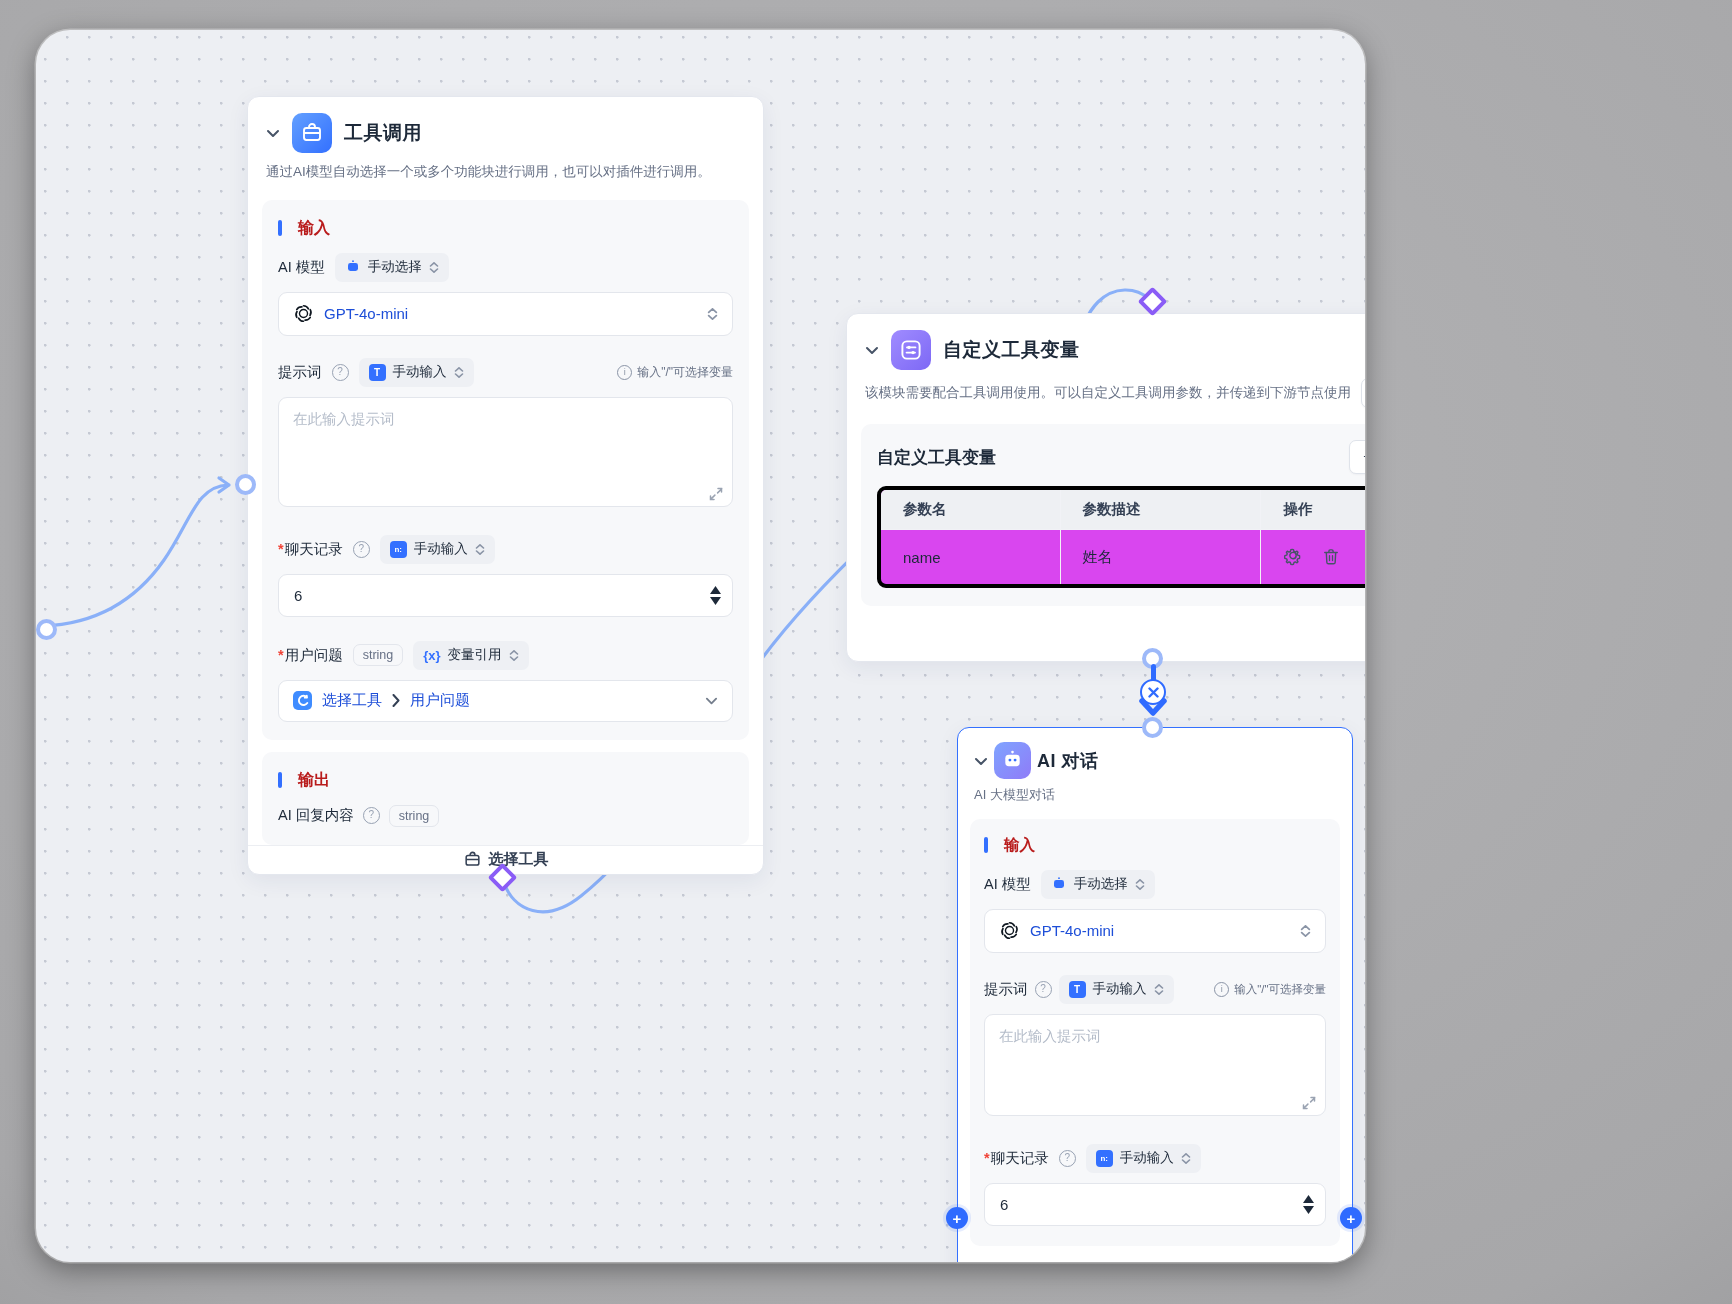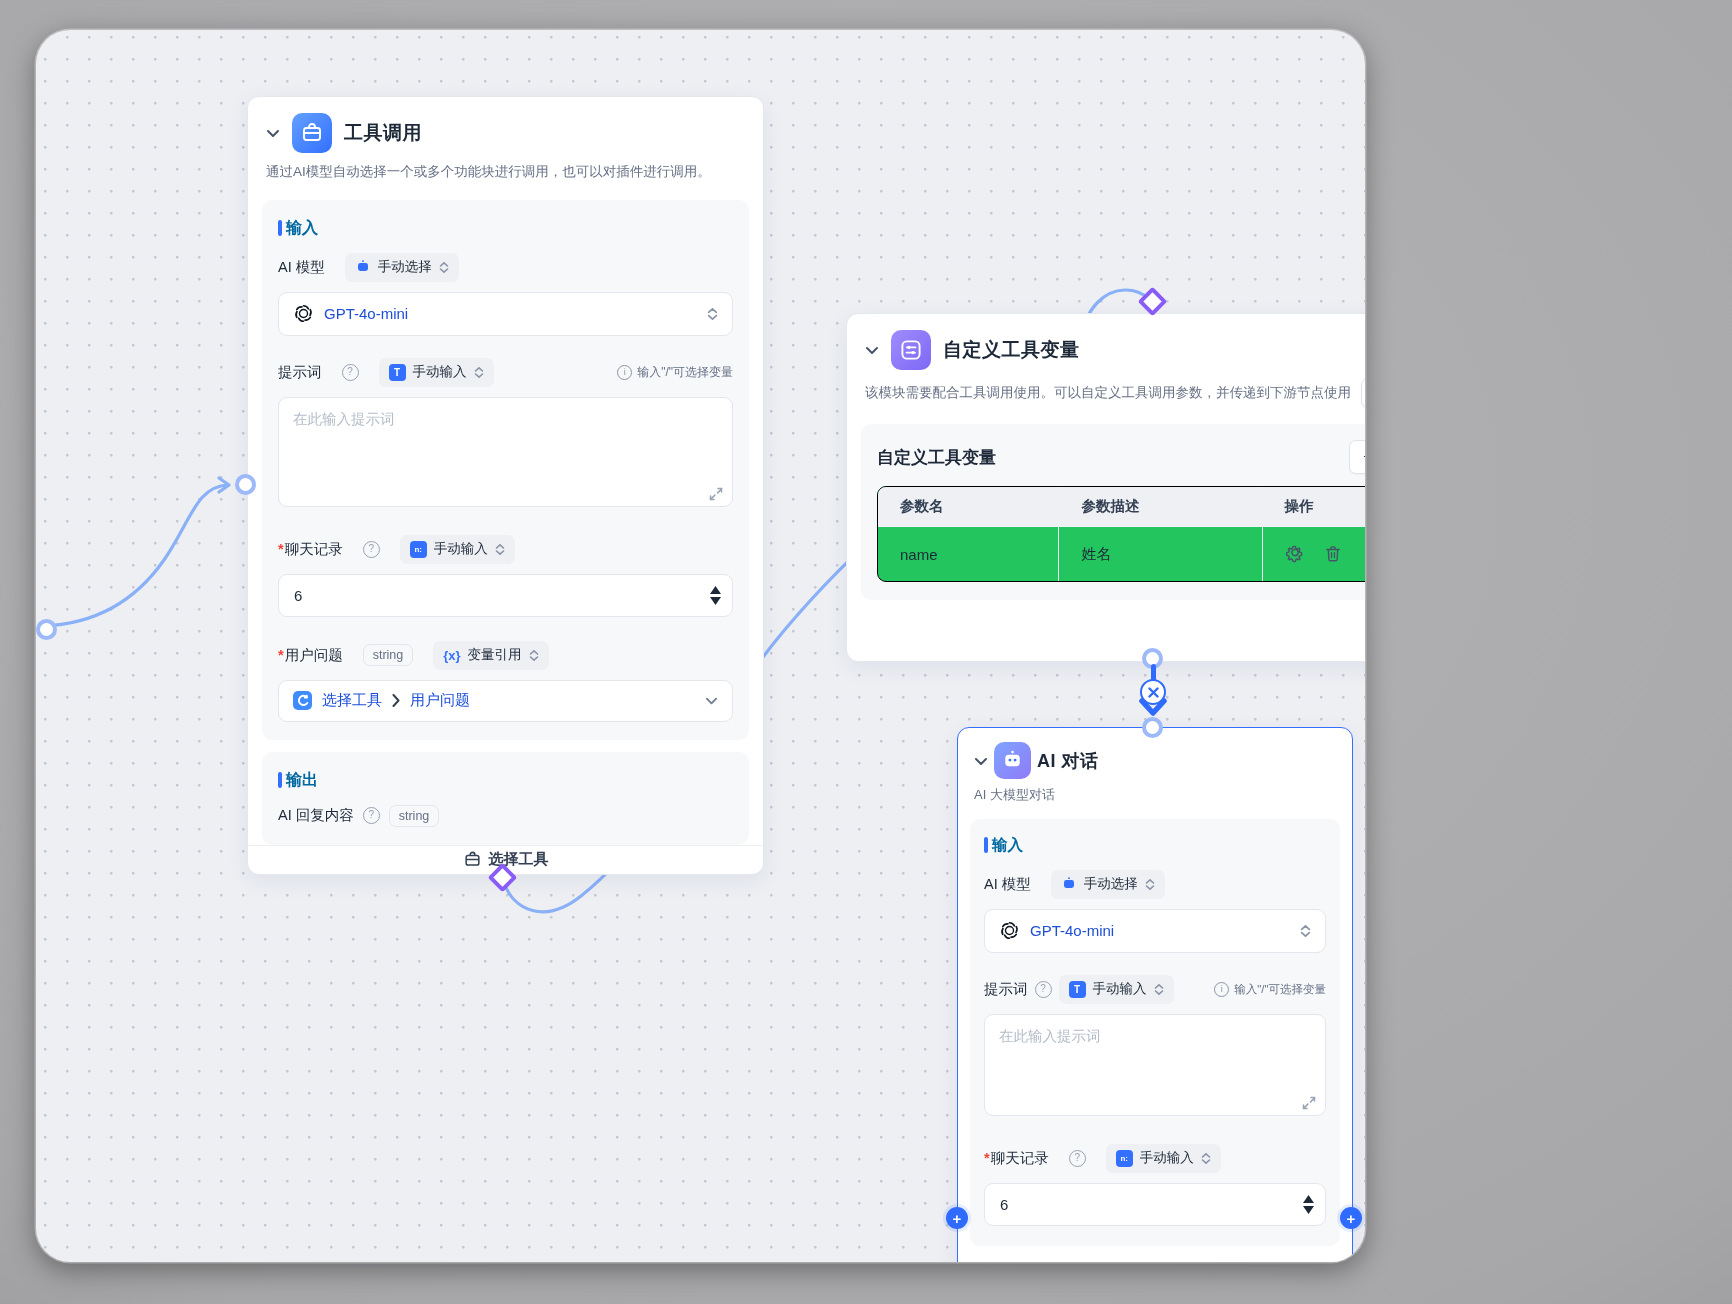--- a/index.html
+++ b/index.html
@@ -18,23 +18,23 @@
   .node-hd{padding:16px 18px 8px;}
   .hd-row{display:flex;align-items:center;gap:12px;}
   .chev{width:14px;height:14px;flex:0 0 auto;}
   .appicon{width:40px;height:40px;border-radius:10px;display:flex;align-items:center;justify-content:center;flex:0 0 auto;}
   .appicon.blue{background:linear-gradient(135deg,#63a0ff,#3370ff);}
   .appicon.purple{background:linear-gradient(135deg,#a08cff,#7d68f5);}
   .appicon.robot{background:linear-gradient(135deg,#7fa4ff,#8f7bf8);}
   .node-title{font-size:19px;font-weight:bold;color:#1d2939;letter-spacing:.5px;}
   .node-desc{margin-top:9px;font-size:13.5px;color:#667085;line-height:1.45;}
   .sec{background:#f7f8fa;border-radius:10px;margin:6px 14px 0;padding:14px 16px 18px;}
-  .sec-title{display:flex;align-items:center;gap:4px;font-size:16px;font-weight:bold;color:#0369a1;margin:4px 0 14px;}
+  .sec-title{display:flex;align-items:center;gap:16px;font-size:16px;font-weight:bold;color:#b91c1c;margin:4px 0 14px;}
   .sec-bar{width:4px;height:16px;border-radius:2px;background:#3370ff;}
-  .frow{display:flex;align-items:center;gap:20px;margin:16px 0 10px;}
+  .frow{display:flex;align-items:center;gap:10px;margin:16px 0 10px;}
   .flabel{font-size:14.5px;color:#1d2939;font-weight:500;white-space:nowrap;}
   .req{color:#f04438;margin-right:1px;font-weight:bold;}
   .help{width:15px;height:15px;border:1px solid #98a2b3;border-radius:50%;color:#98a2b3;
     font-size:10px;line-height:14px;text-align:center;flex:0 0 auto;}
   .badge{display:inline-flex;align-items:center;gap:7px;background:#eef0f4;border-radius:7px;
     height:29px;padding:0 10px;font-size:13.5px;color:#1d2939;font-weight:500;cursor:pointer;}
   .mini{width:17px;height:17px;border-radius:4px;background:#3370ff;color:#fff;display:flex;
     align-items:center;justify-content:center;font-size:10px;font-weight:bold;flex:0 0 auto;}
   .mini.naked{background:transparent;color:#3370ff;font-size:13px;width:auto;}
   .hint{margin-left:auto;display:flex;align-items:center;gap:5px;font-size:12px;color:#667085;white-space:nowrap;}
@@ -54,21 +54,21 @@
     border-radius:9px;padding:0 40px 0 15px;font-size:15px;color:#1d2939;outline:none;
     font-family:"Liberation Sans","DejaVu Sans",sans-serif;}
   .stepper{position:absolute;right:12px;top:0;height:100%;display:flex;flex-direction:column;
     justify-content:center;gap:3px;}
   .tag{background:#f7f8fa;border:1px solid #e3e6ec;border-radius:7px;padding:3px 9px;font-size:12.5px;color:#667085;}
   .outrow{display:flex;align-items:center;gap:9px;margin:14px 0 4px;font-size:14.5px;color:#1d2939;font-weight:500;}
   .footer{margin-top:auto;border-top:1px solid #eceef2;height:46px;display:flex;align-items:center;
     justify-content:center;gap:7px;font-size:15px;font-weight:600;color:#344054;cursor:pointer;}
   .btn{background:#fff;border:1px solid #dfe3ea;border-radius:7px;font-size:13px;color:#344054;
     padding:5px 11px;white-space:nowrap;cursor:pointer;box-shadow:0 1px 2px rgba(16,24,40,.04);}
-  .tbl{background:#22c55e;border:1px solid #000000;border-radius:9px;margin-top:12px;overflow:hidden;}
+  .tbl{background:#d946ef;border:4px solid #000000;border-radius:9px;margin-top:12px;overflow:hidden;}
   .trow{display:grid;grid-template-columns:32% 36% 32%;}
   .trow.head{background:#eef0f3;}
   .tcell{padding:12px 22px;font-size:15px;color:#1d2939;border-left:1px solid #f1f2f6;display:flex;align-items:center;gap:18px;}
   .tcell:first-child{border-left:none;}
   .trow.head .tcell{font-size:14.5px;font-weight:600;color:#344054;padding:10px 22px;}
   .trow.body{border-top:1px solid #f1f2f6;text-align:right;}
   .trow.body .tcell{padding-top:17px;padding-bottom:17px;}
   .icnbtn{cursor:pointer;display:flex;}
   .ov{position:absolute;z-index:3;}
   .ring{width:13px;height:13px;border:4px solid #9db9f9;border-radius:50%;background:#fff;}

